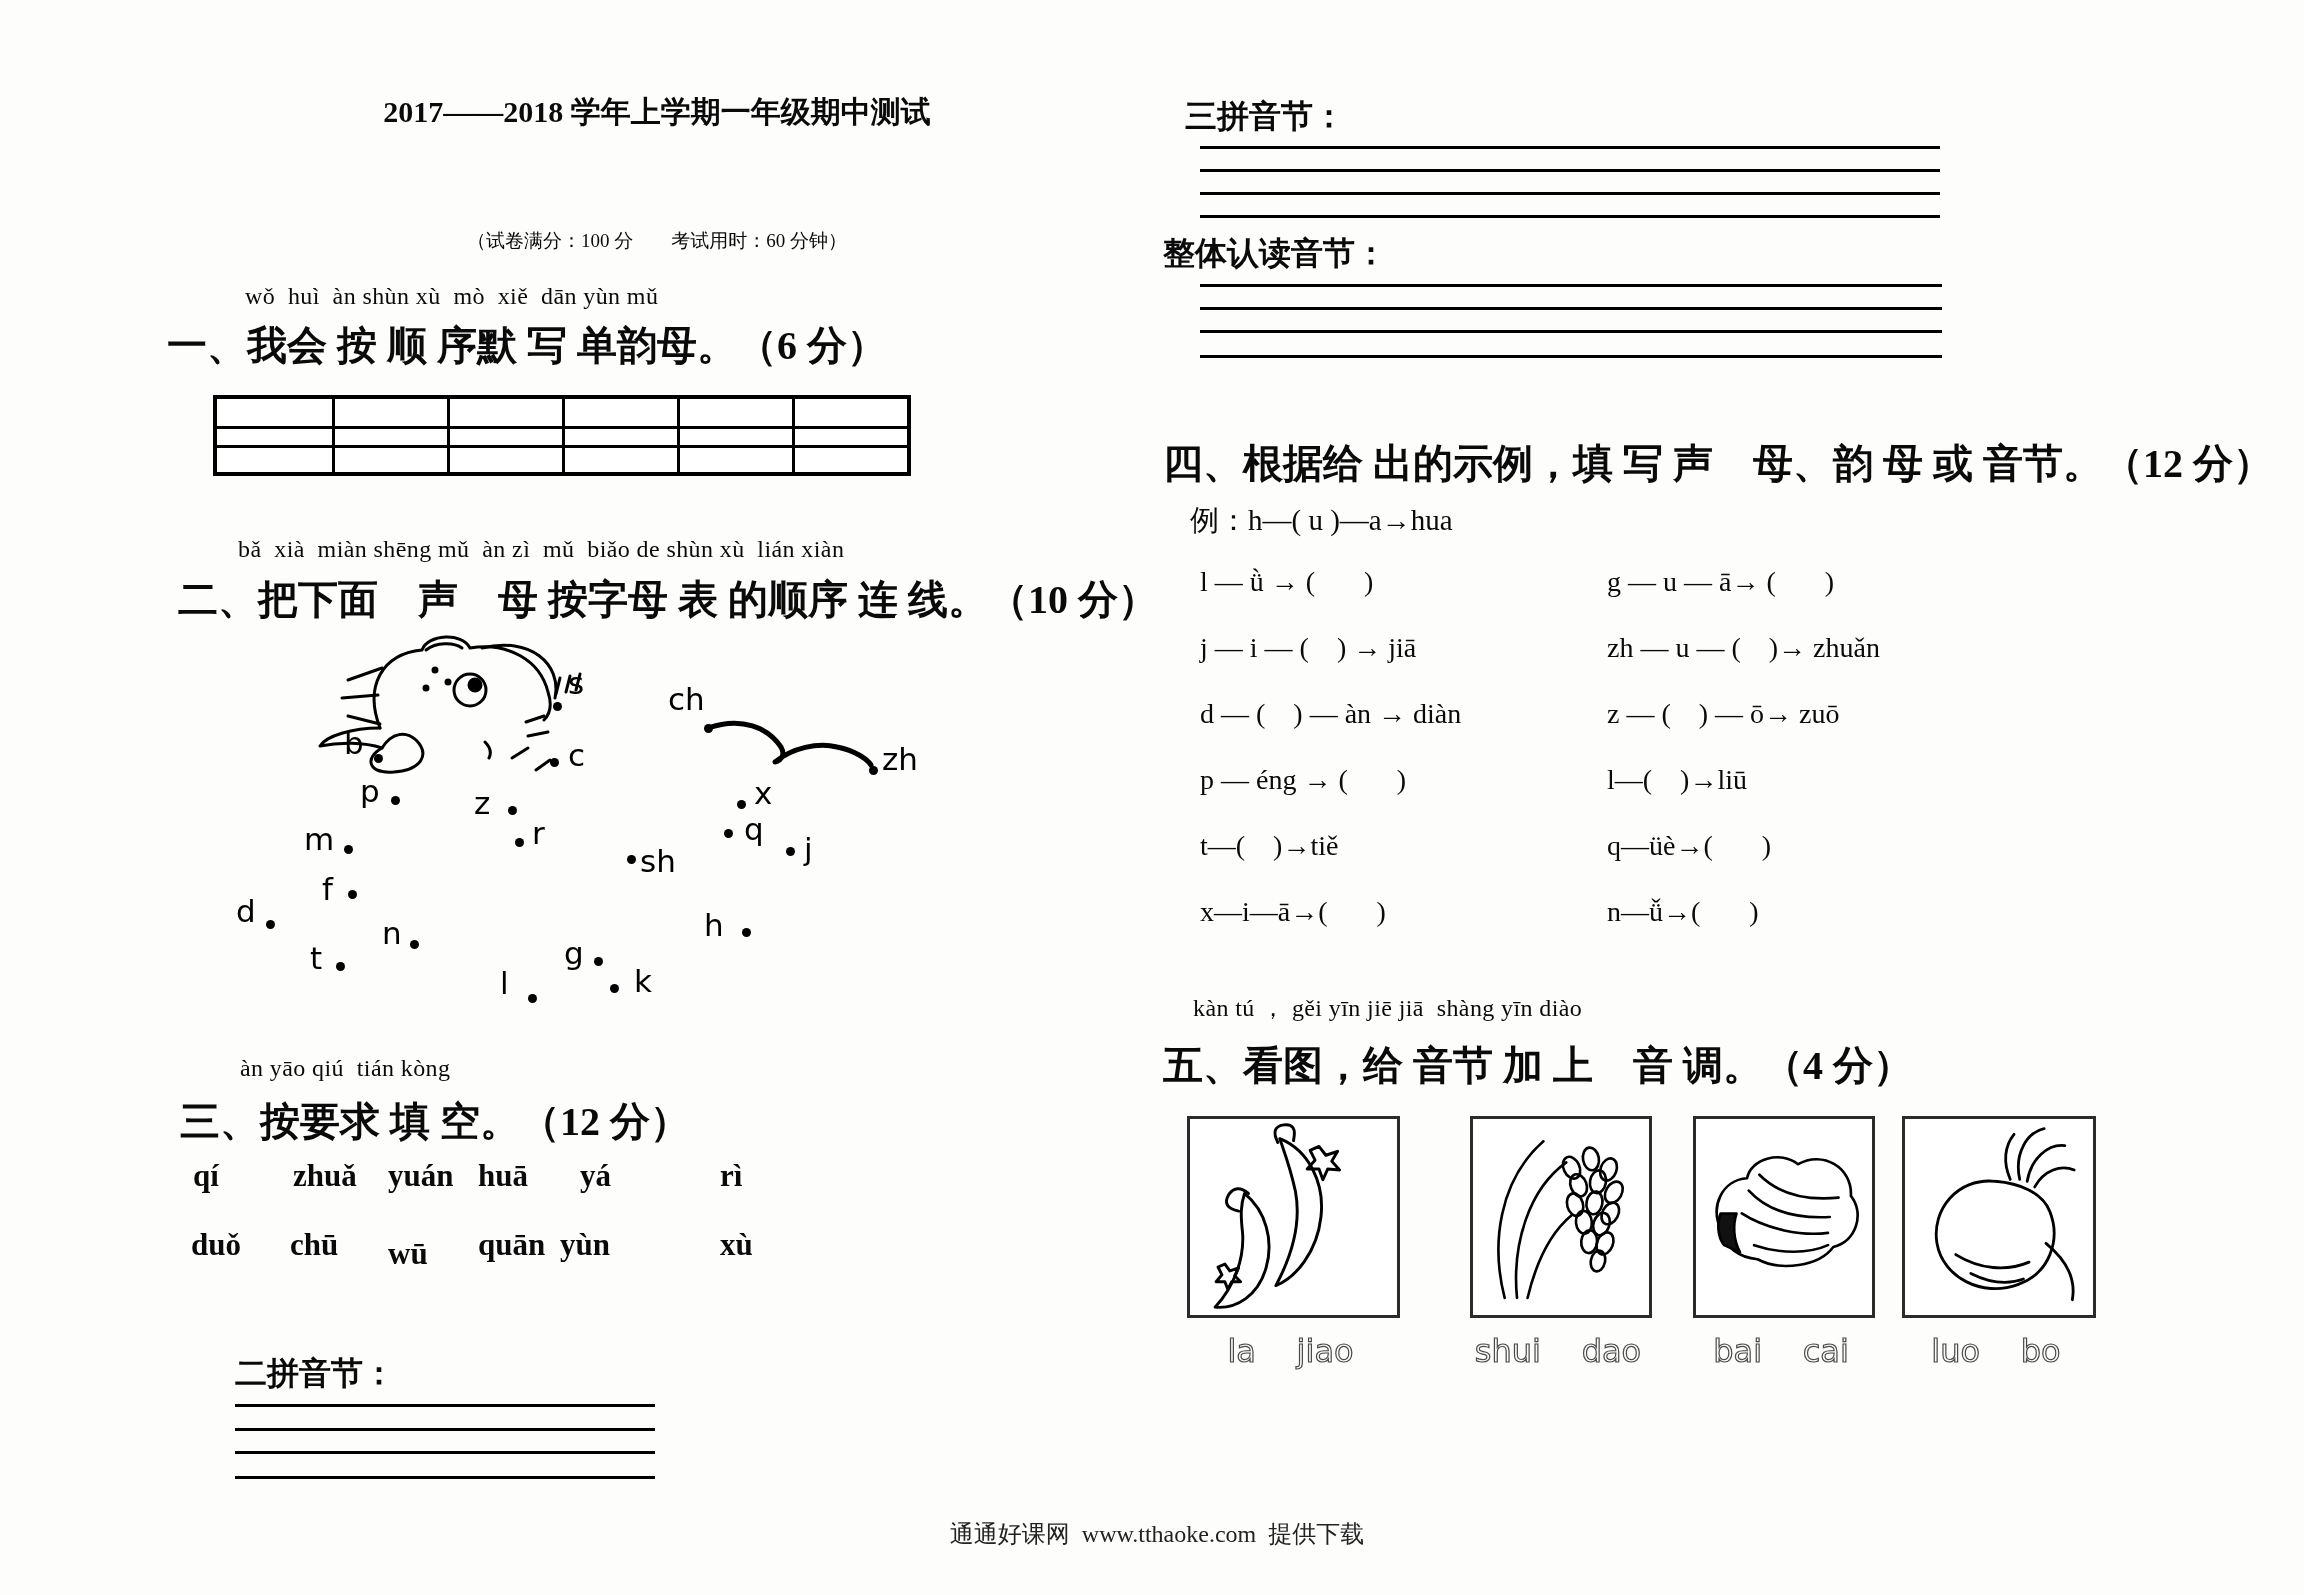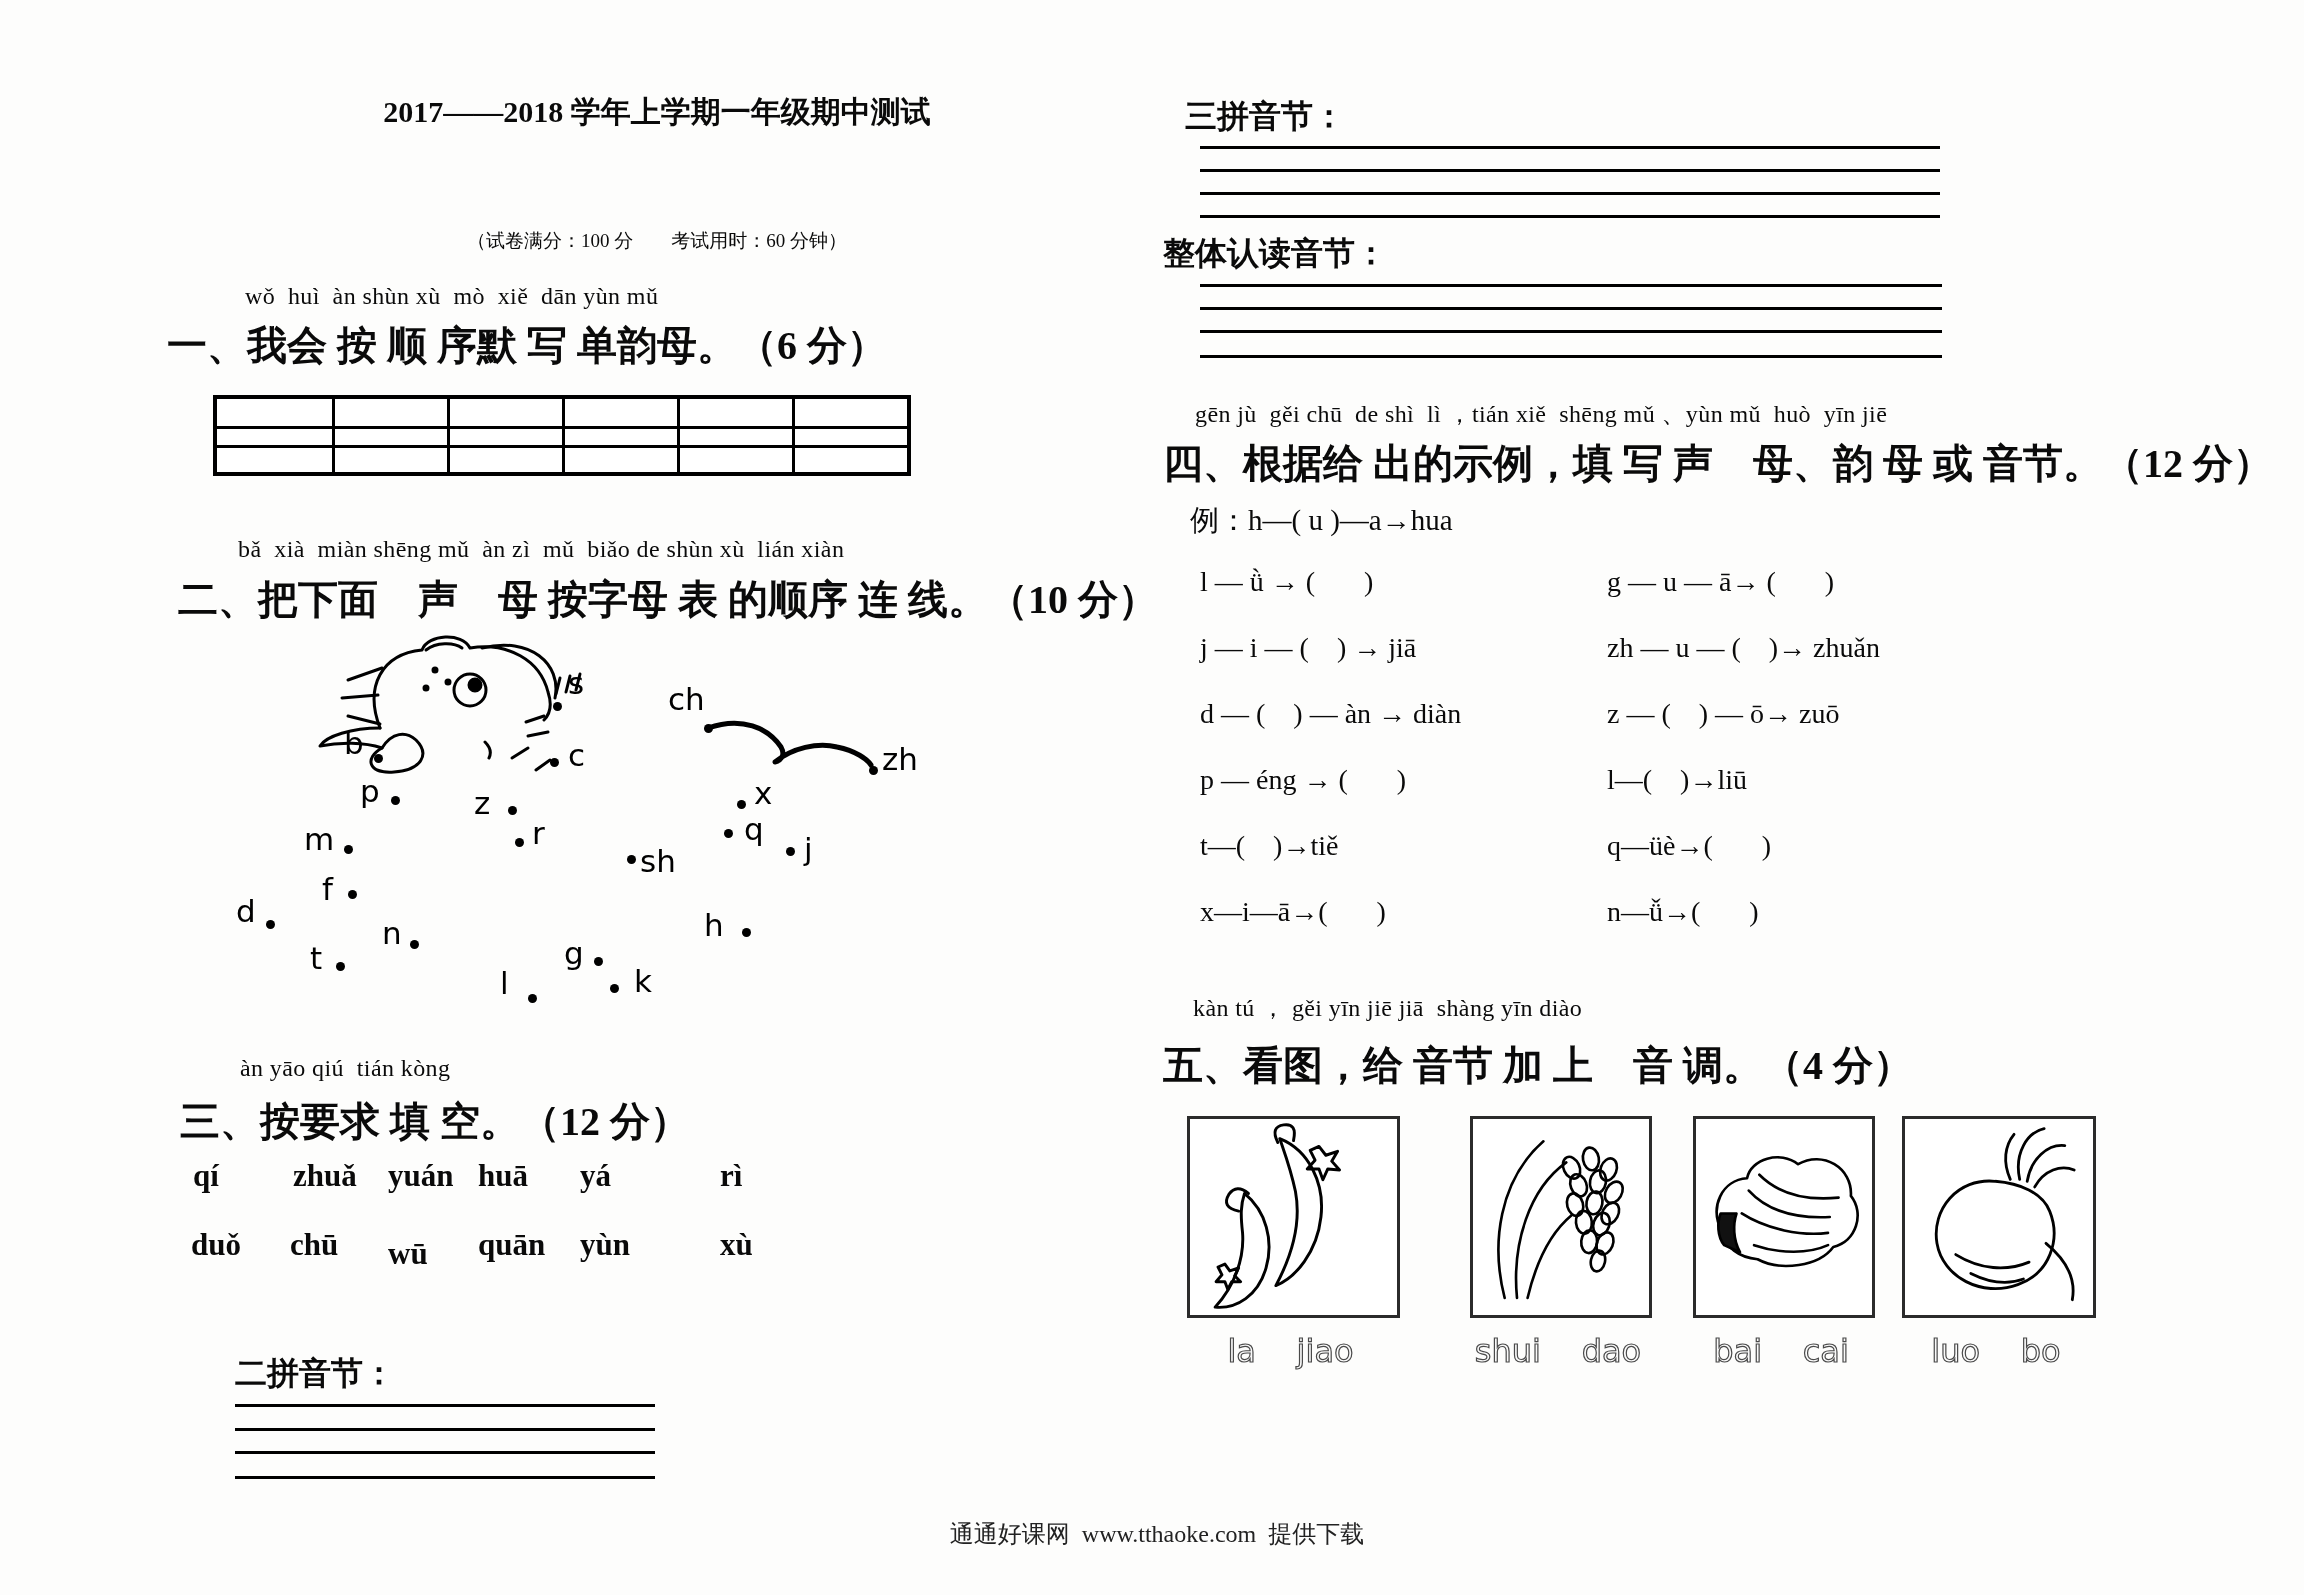--- a/index.html
+++ b/index.html
@@ -145,21 +145,21 @@
       <div class="word" style="left: 388px; top: 1158px;">yuán</div>
       <div class="word" style="left: 478px; top: 1158px;">huā</div>
       <div class="word" style="left: 580px; top: 1158px;">yá</div>
       <div class="word" style="left: 720px; top: 1158px;">rì</div>
     </div>
   <div id="words-row2">
       <div class="word" style="left: 191px; top: 1227px;">duǒ</div>
       <div class="word" style="left: 290px; top: 1227px;">chū</div>
       <div class="word" style="left: 388px; top: 1227px; margin-top: 9px;">wū</div>
       <div class="word" style="left: 478px; top: 1227px;">quān</div>
-      <div class="word" style="left: 580px; top: 1227px;">yùn</div>
+      <div class="word" style="left: 560px; top: 1227px;">yùn</div>
       <div class="word" style="left: 720px; top: 1227px;">xù</div>
     </div>
 
   <div class="abs blank-label" style="left:235px;top:1352px">二拼音节：</div>
   <div id="erpin-lines">
       <div class="hline" style="left: 235px; top: 1404px; width: 420px;"></div>
       <div class="hline" style="left: 235px; top: 1428px; width: 420px;"></div>
       <div class="hline" style="left: 235px; top: 1451px; width: 420px;"></div>
       <div class="hline" style="left: 235px; top: 1476px; width: 420px;"></div>
     </div>
@@ -172,21 +172,20 @@
       <div class="hline" style="left: 1200px; top: 215px; width: 740px;"></div>
     </div>
   <div class="abs blank-label" style="left:1163px;top:232px">整体认读音节：</div>
   <div id="zhengti-lines">
       <div class="hline" style="left: 1200px; top: 284px; width: 742px;"></div>
       <div class="hline" style="left: 1200px; top: 307px; width: 742px;"></div>
       <div class="hline" style="left: 1200px; top: 330px; width: 742px;"></div>
       <div class="hline" style="left: 1200px; top: 355px; width: 742px;"></div>
     </div>
 
-  <div class="abs pinyin" style="left:1195px;top:398px">gēn jù  gěi chū  de shì  lì ，tián xiě  shēng mǔ 、yùn mǔ  huò  yīn jiē</div>
   <div class="abs heading" style="left:1163px;top:436px">四、根据给 出的示例，填 写 声　母、韵 母 或 音节。（12 分）</div>
   <div class="abs example" style="left:1190px;top:501px">例：h—( u )—a→hua</div>
   <div id="s4-rows">
       <div class="s4row" style="left: 1200px; top: 566px;">l — ǜ → (       )</div>
       <div class="s4row" style="left: 1607px; top: 566px;">g — u — ā→ (       )</div>
       <div class="s4row" style="left: 1200px; top: 632px;">j — i — (    ) → jiā</div>
       <div class="s4row" style="left: 1607px; top: 632px;">zh — u — (    )→ zhuǎn</div>
       <div class="s4row" style="left: 1200px; top: 698px;">d — (    ) — àn → diàn</div>
       <div class="s4row" style="left: 1607px; top: 698px;">z — (    ) — ō→ zuō</div>
       <div class="s4row" style="left: 1200px; top: 764px;">p — éng → (       )</div>

